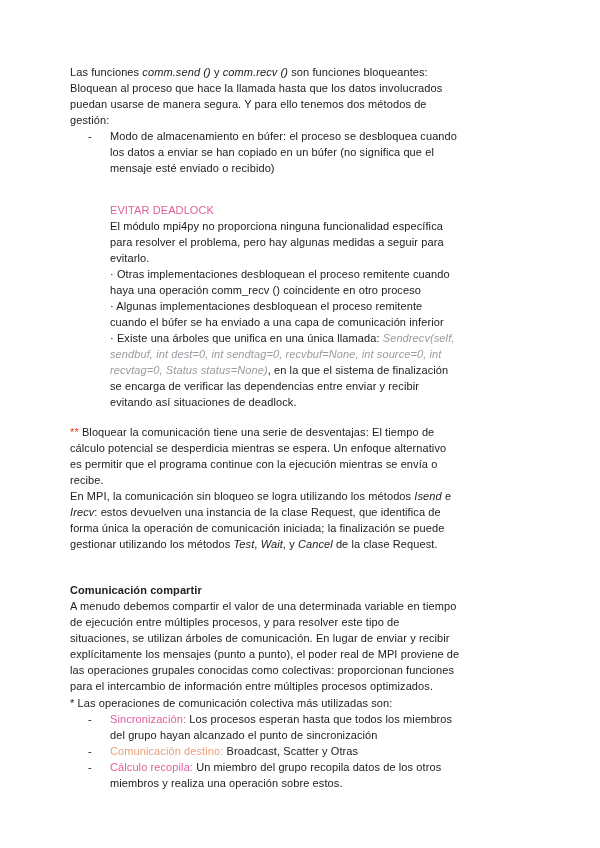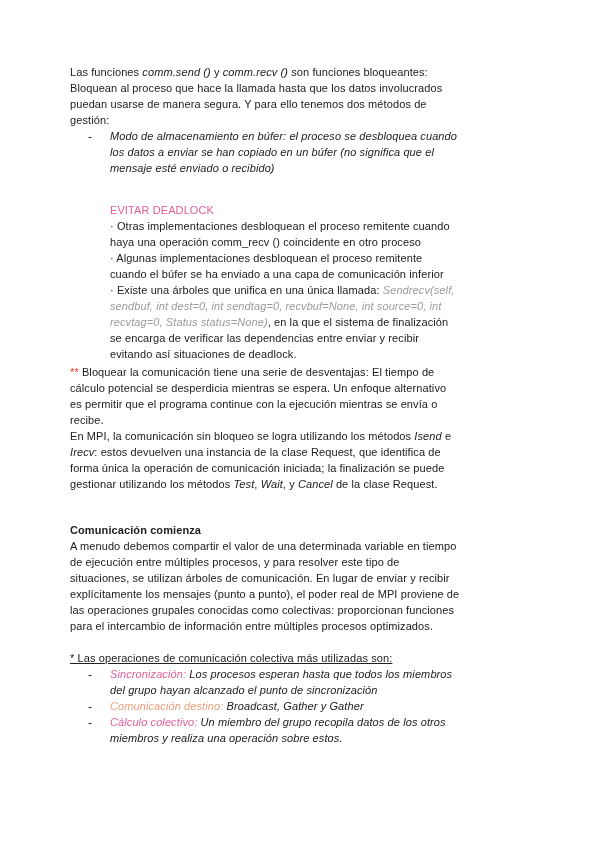--- a/index.html
+++ b/index.html
@@ -12,62 +12,63 @@
   }
   .page {
     width: 528px; height: 848px;
     padding: 64px 68px 12px 70px;
     font-size: 11px;
     line-height: 16px;
     letter-spacing: 0.1px;
   }
   p, ul, section { margin: 0; padding: 0; }
   .dash-list { list-style: none; }
-  .dash-list > li { position: relative; padding-left: 40px; font-style: italic; }
+  .dash-list > li { position: relative; padding-left: 40px; }
   .dash-list > li::before { content: "-"; position: absolute; left: 18px; top: 0; }
   .indent-block { padding-left: 40px; }
   .heading-pink { color: var(--accent-pink, #de5f9a); }
   .heading-bold { font-weight: bold; }
   .italic { font-style: italic; }
   .muted-italic { font-style: italic; color: var(--muted-gray, #9b9aa0); }
   .marker-red { color: var(--marker-red, #ea3a23); }
   .accent-pink { color: var(--accent-pink, #de5f9a); }
   .accent-salmon { color: var(--accent-salmon, #e9a07d); }
   .section-gap-sm { margin-top: 26px; }
-  .section-gap-sm2 { margin-top: 2px; }
-  .section-gap-md { margin-top: 16px; text-decoration: underline; }
+  .section-gap-sm2 { margin-top: 14px; }
+  .section-gap-md { margin-top: 1px; }
   .section-gap-lg { margin-top: 30px; }
 </style>
 </head>
 <body>
 
 <div class="page">
 
   <p class="para"><span>Las funciones </span><span class="italic">comm.send ()</span><span> y </span><span class="italic">comm.recv ()</span><span> son funciones bloqueantes: Bloquean al proceso que hace la llamada hasta que los datos involucrados puedan usarse de manera segura. Y para ello tenemos dos métodos de gestión:</span></p>
 
   <ul class="dash-list">
     <li class="para"><span>Modo de almacenamiento en búfer: el proceso se desbloquea cuando los datos a enviar se han copiado en un búfer (no significa que el mensaje esté enviado o recibido)</span></li>
   </ul>
 
   <section class="indent-block section-gap-sm">
     <p class="heading-pink">EVITAR DEADLOCK</p>
+    <p class="para"><span>El módulo mpi4py no proporciona ninguna funcionalidad específica para resolver el problema, pero hay algunas medidas a seguir para evitarlo.</span></p>
     <p class="para"><span>· Otras implementaciones desbloquean el proceso remitente cuando haya una operación comm_recv () coincidente en otro proceso</span></p>
     <p class="para"><span>· Algunas implementaciones desbloquean el proceso remitente cuando el búfer se ha enviado a una capa de comunicación inferior</span></p>
     <p class="para"><span>· Existe una árboles que unifica en una única llamada: </span><span class="muted-italic">Sendrecv(self, sendbuf, int dest=0, int sendtag=0, recvbuf=None, int source=0, int recvtag=0, Status status=None)</span><span>, en la que el sistema de finalización se encarga de verificar las dependencias entre enviar y recibir evitando así situaciones de deadlock.</span></p>
   </section>
 
   <section class="section-gap-sm2">
     <p class="para"><span class="marker-red">**</span><span> Bloquear la comunicación tiene una serie de desventajas: El tiempo de cálculo potencial se desperdicia mientras se espera. Un enfoque alternativo es permitir que el programa continue con la ejecución mientras se envía o recibe.</span></p>
     <p class="para"><span>En MPI, la comunicación sin bloqueo se logra utilizando los métodos </span><span class="italic">Isend</span><span> e </span><span class="italic">Irecv</span><span>: estos devuelven una instancia de la clase Request, que identifica de forma única la operación de comunicación iniciada; la finalización se puede gestionar utilizando los métodos </span><span class="italic">Test</span><span>, </span><span class="italic">Wait</span><span>, y </span><span class="italic">Cancel</span><span> de la clase Request.</span></p>
   </section>
 
   <section class="section-gap-lg">
-    <p class="heading-bold">Comunicación comienza</p>
+    <p class="heading-bold">Comunicación compartir</p>
     <p class="para"><span>A menudo debemos compartir el valor de una determinada variable en tiempo de ejecución entre múltiples procesos, y para resolver este tipo de situaciones, se utilizan árboles de comunicación. En lugar de enviar y recibir explícitamente los mensajes (punto a punto), el poder real de MPI proviene de las operaciones grupales conocidas como colectivas: proporcionan funciones para el intercambio de información entre múltiples procesos optimizados.</span></p>
     <p class="para section-gap-md">* Las operaciones de comunicación colectiva más utilizadas son:</p>
     <ul class="dash-list">
       <li class="para"><span class="accent-pink">Sincronización:</span><span> Los procesos esperan hasta que todos los miembros del grupo hayan alcanzado el punto de sincronización</span></li>
-      <li class="para"><span class="accent-salmon">Comunicación destino:</span><span> Broadcast, Gather y Gather</span></li>
-      <li class="para"><span class="accent-pink">Cálculo colectivo:</span><span> Un miembro del grupo recopila datos de los otros miembros y realiza una operación sobre estos.</span></li>
+      <li class="para"><span class="accent-salmon">Comunicación destino:</span><span> Broadcast, Scatter y Otras</span></li>
+      <li class="para"><span class="accent-pink">Cálculo recopila:</span><span> Un miembro del grupo recopila datos de los otros miembros y realiza una operación sobre estos.</span></li>
     </ul>
   </section>
 
 </div>
 
 </body></html>

